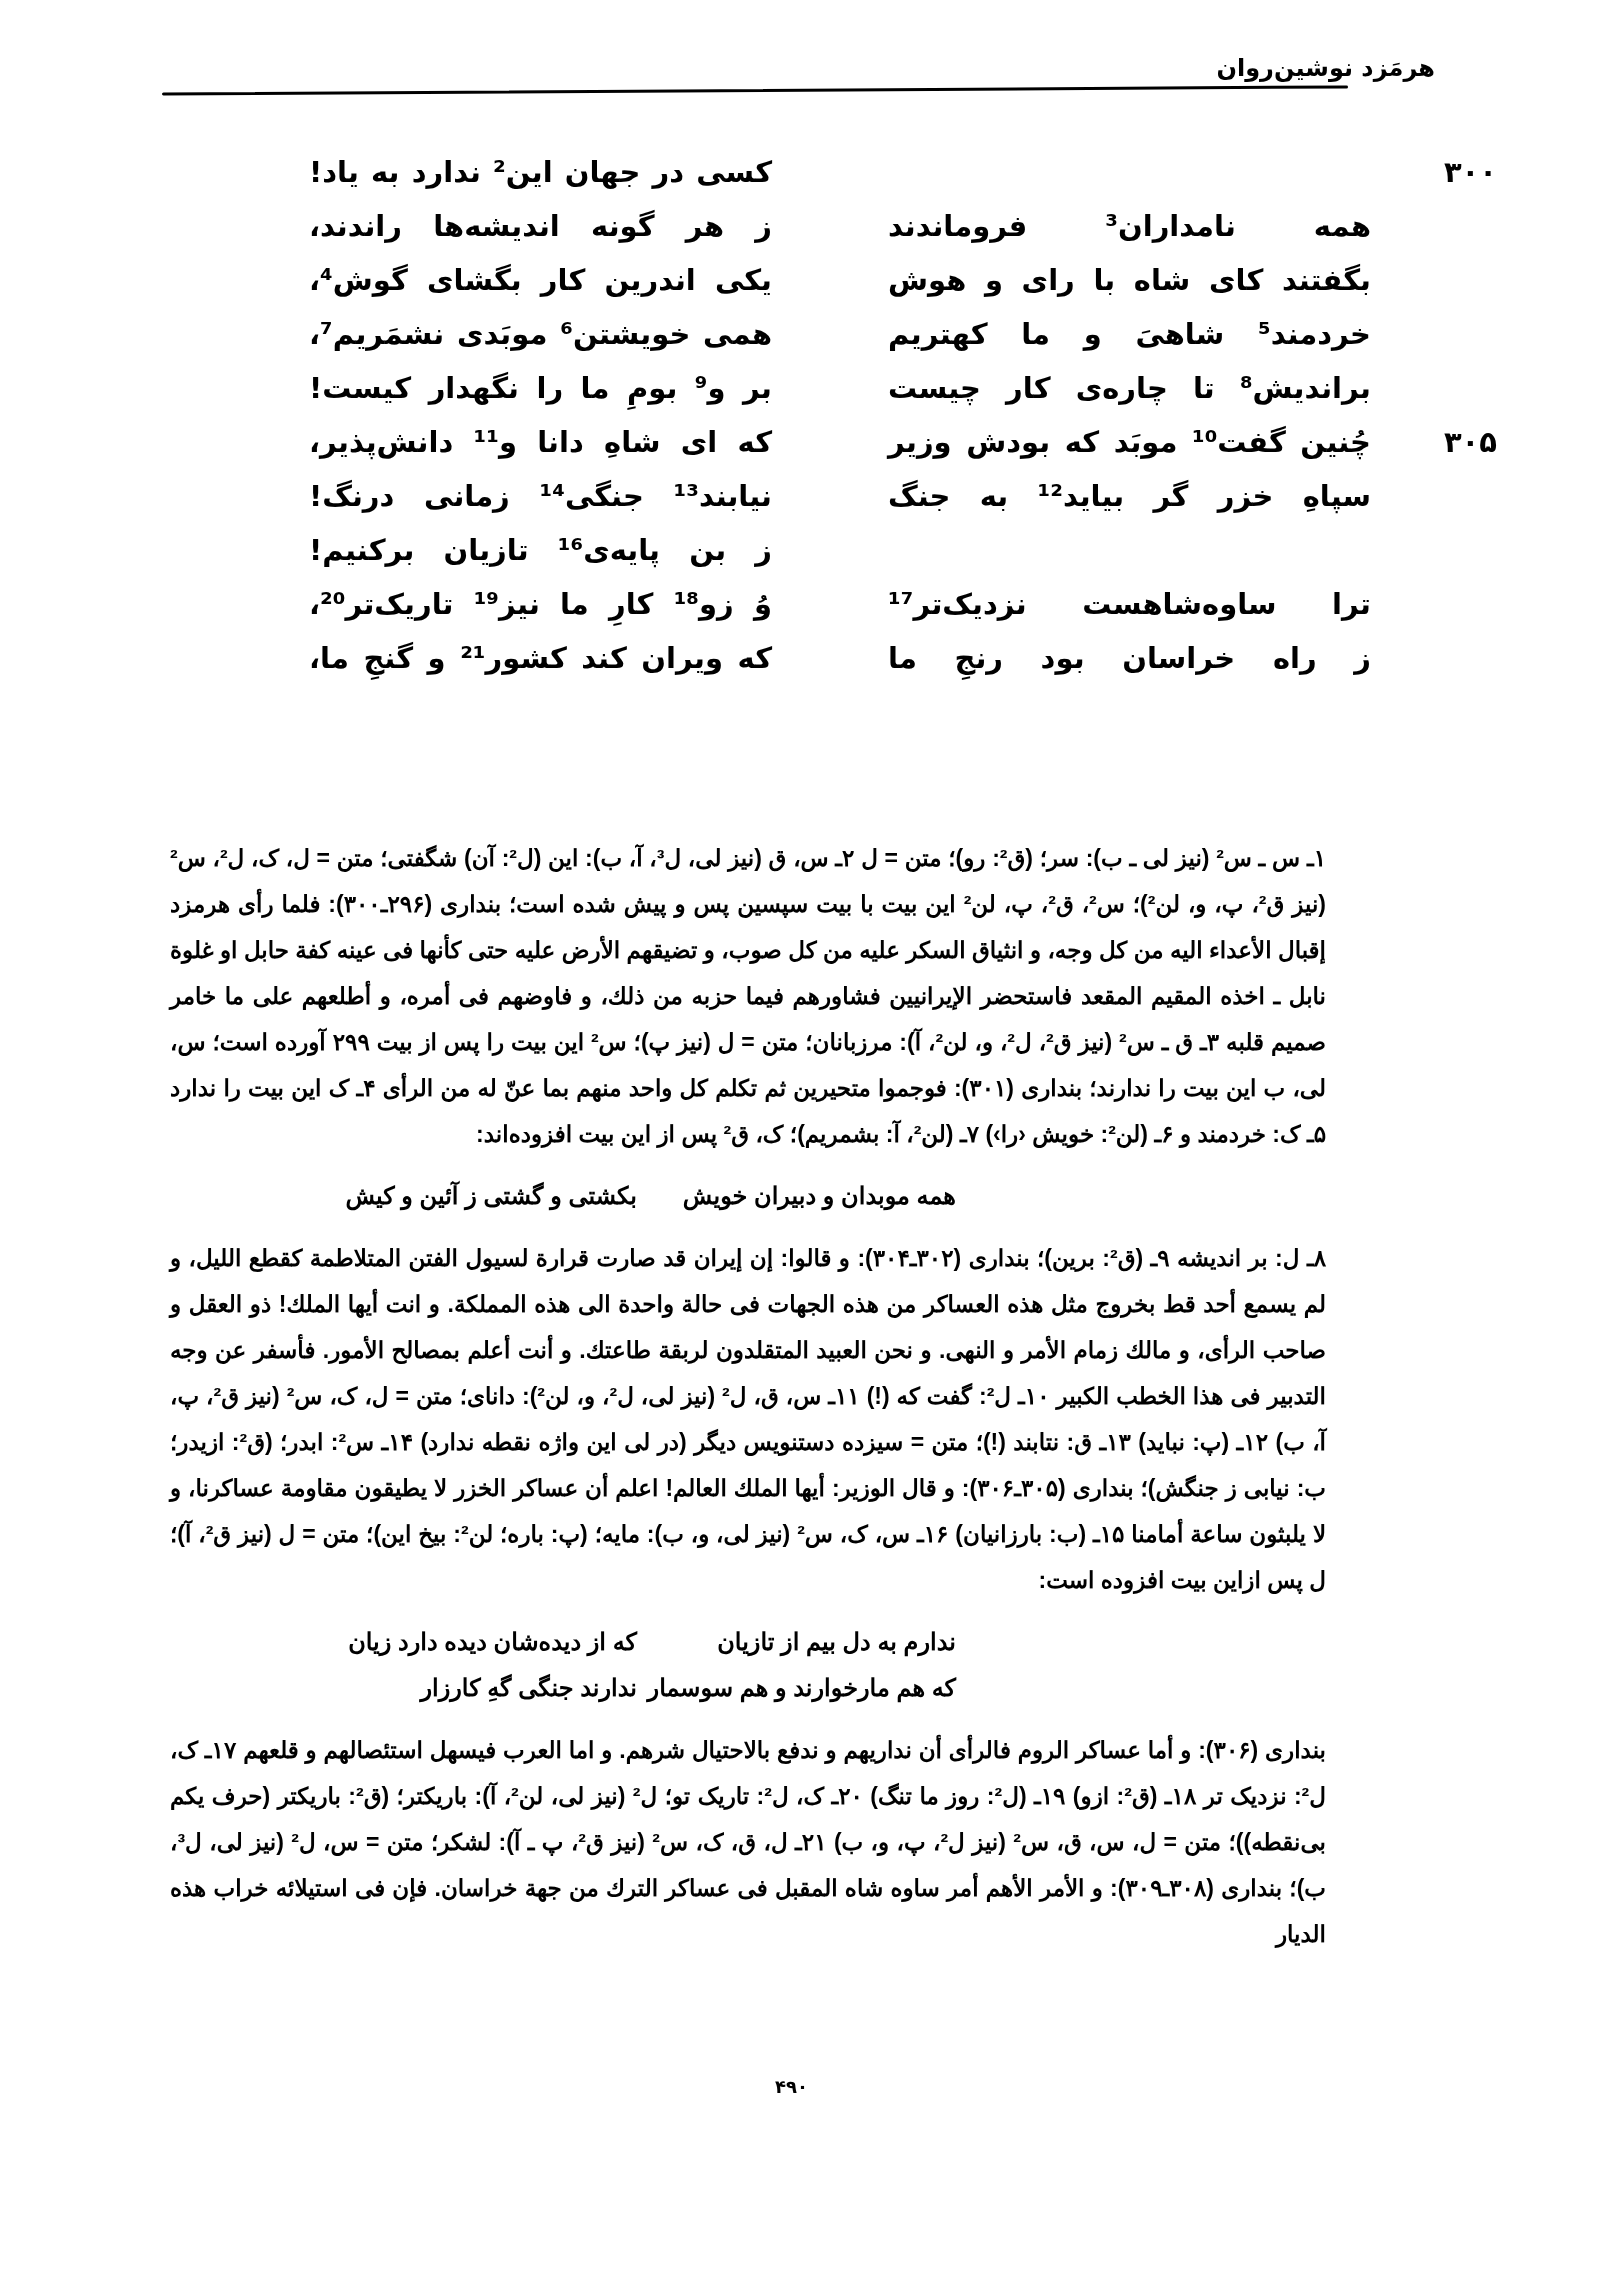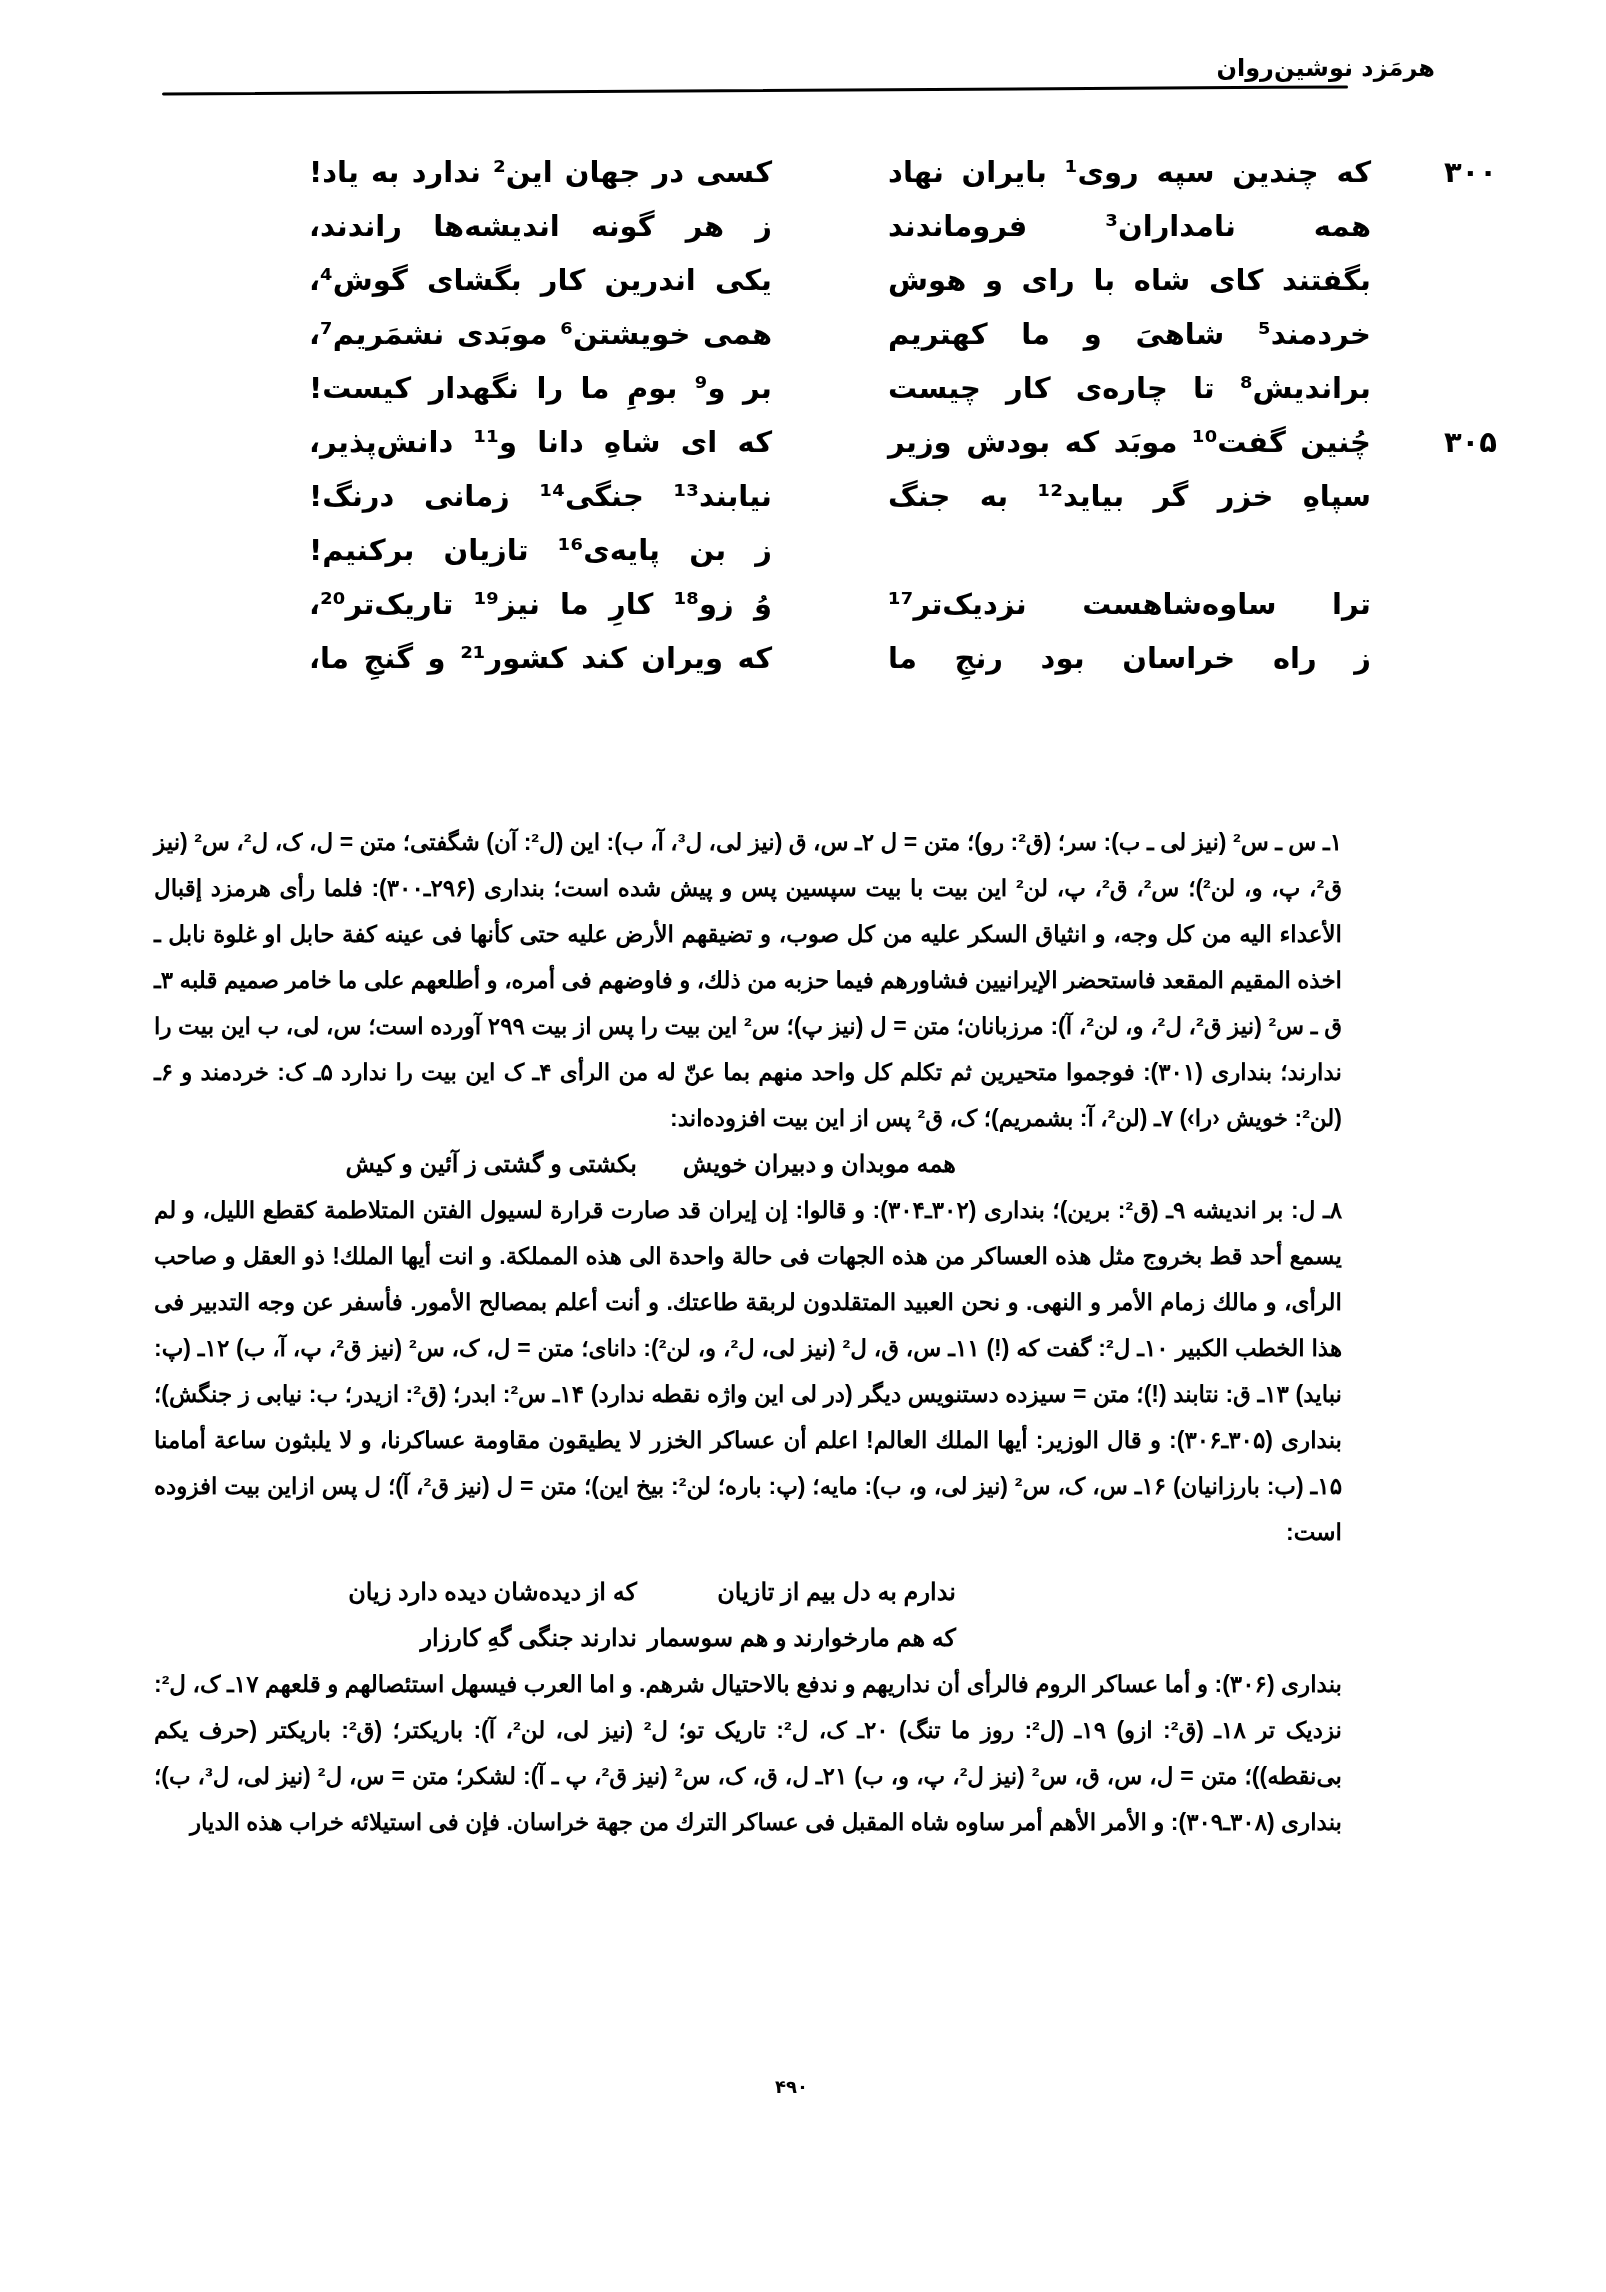--- a/index.html
+++ b/index.html
@@ -18,40 +18,39 @@
   .couplet { position: relative; height: 54px; }
   .hemi { position: absolute; top: 0; font-size: 29px; font-weight: bold; line-height: 54px;
           white-space: nowrap; text-align: justify; text-align-last: justify; }
   .hemi.right { right: 0; width: 483px; }
   .hemi.left  { right: 599px; width: 463px; }
   .verse-num { position: absolute; right: -126px; top: 0; font-size: 29px; font-weight: bold; line-height: 54px; }
 
   
   .notes { position: absolute; top: 819px; left: 154px; width: 1188px; font-size: 23px; font-weight: bold;
            line-height: 46px; text-align: justify; font-family: "Liberation Sans", sans-serif; }
-  .note-para { margin: 0; text-align: justify; text-align-last: right; }
+  .note-para { margin: 16px; text-align: justify; text-align-last: right; }
   .note-verse { position: relative; height: 46px; font-size: 24px; }
   .note-verse .nv-r { position: absolute; right: 386px; white-space: nowrap; }
   .note-verse .nv-l { position: absolute; right: 705px; white-space: nowrap; margin-left: 11px; }
 
   .page-number { position: absolute; top: 2076px; left: 743px; width: 97px; text-align: center;
                  font-size: 18px; font-weight: bold; direction: rtl; }
 </style>
 </head>
 <body>
 
 <div class="page">
 
   <div class="running-head">هرمَزد نوشین‌روان</div>
   <div class="head-rule"></div>
 
   <div class="verses">
     <div class="couplet">
       <span class="verse-num">۳۰۰</span>
-      <span class="hemi right">که چندین سپه روی¹ بایران نهاد</span>
       <span class="hemi left">کسی در جهان این² ندارد به یاد!</span>
     </div>
     <div class="couplet">
       <span class="hemi right">همه نامداران³ فروماندند</span>
       <span class="hemi left">ز هر گونه اندیشه‌ها راندند،</span>
     </div>
     <div class="couplet">
       <span class="hemi right">بگفتند کای شاه با رای و هوش</span>
       <span class="hemi left">یکی اندرین کار بگشای گوش⁴،</span>
     </div>

